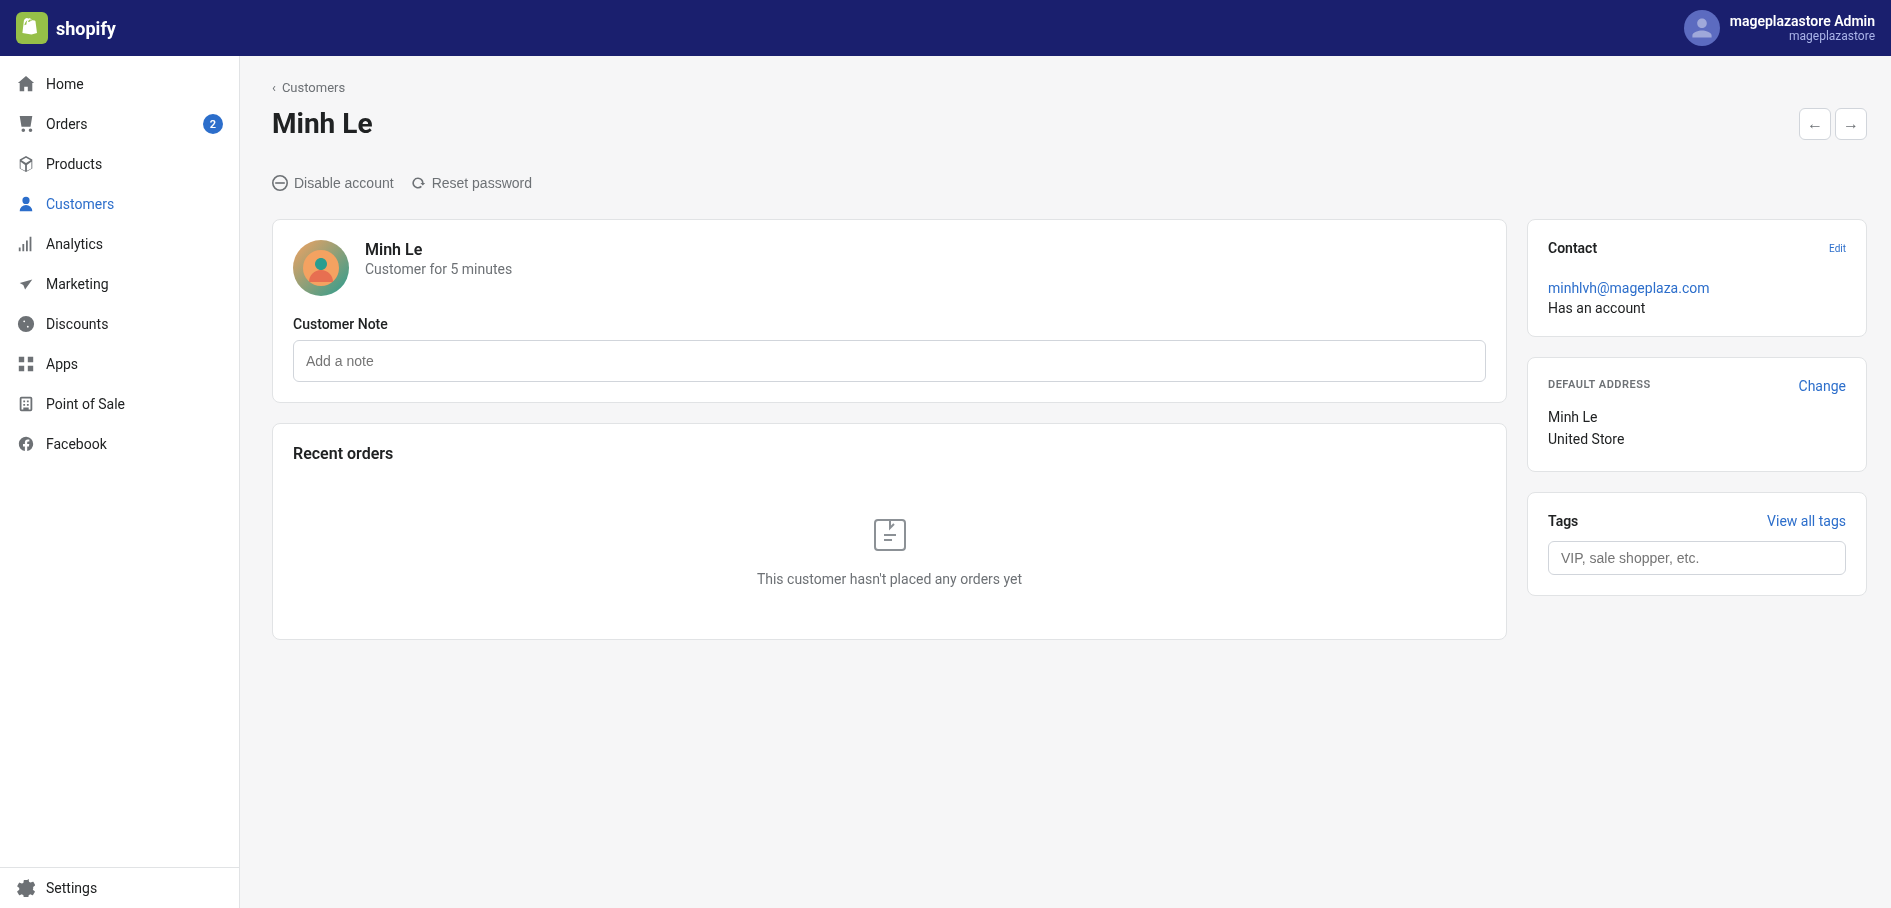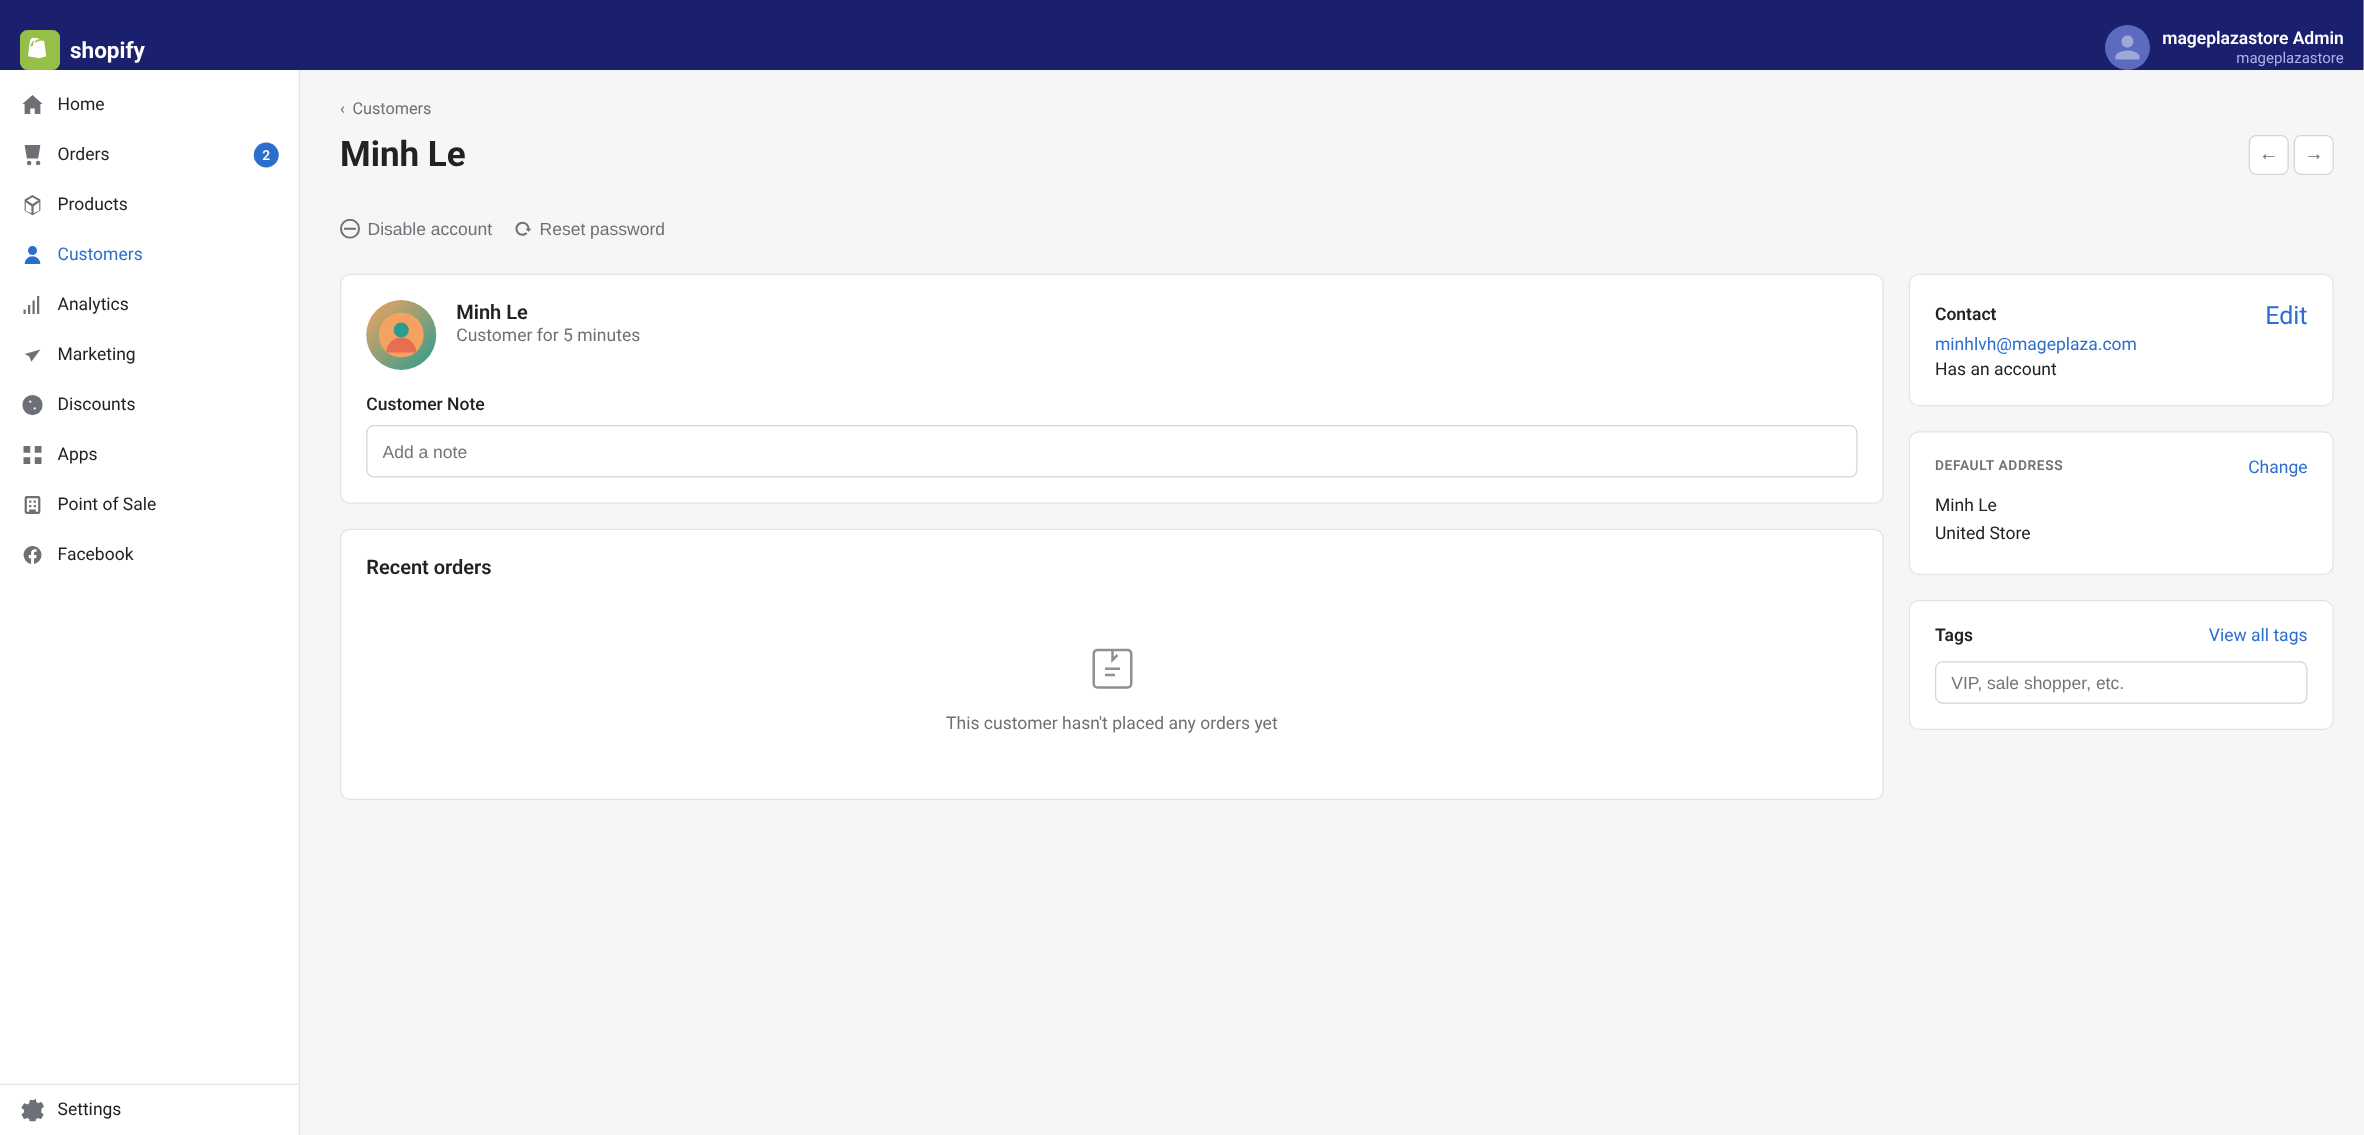--- a/index.html
+++ b/index.html
@@ -3,21 +3,21 @@
   <meta charset="utf-8">
   <style>
     * { box-sizing: border-box; margin: 0; padding: 0; }
     body { font-family: -apple-system, BlinkMacSystemFont, 'Segoe UI', Roboto, sans-serif; background: #f6f6f7; }
 
     
     .top-nav {
       background: #1a1f6e;
       height: 56px;
       display: flex;
-      align-items: flex-end;
+      align-items: center;
       padding: 0 16px;
       gap: 16px;
     }
     .logo-area {
       display: flex;
       align-items: center;
       gap: 8px;
       color: white;
       font-weight: 700;
       font-size: 18px;
@@ -298,24 +298,24 @@
     .empty-text { color: #6d7175; font-size: 14px; }
 
     
     .right-panel {}
 
     
     .contact-card-header {
       display: flex;
       justify-content: space-between;
       align-items: center;
-      margin-bottom: 4px;
+      margin-bottom: 24px;
     }
     .contact-title { font-size: 14px; font-weight: 600; color: #202223; }
-    .edit-link { color: #2c6ecb; font-size: 20px; cursor: pointer; text-decoration: none; }
+    .edit-link { color: #2c6ecb; font-size: 10px; cursor: pointer; text-decoration: none; }
     .contact-email { color: #2c6ecb; font-size: 14px; margin-bottom: 4px; }
     .contact-status { font-size: 14px; color: #202223; }
 
     
     .address-header {
       display: flex;
       justify-content: space-between;
       align-items: flex-start;
       margin-bottom: 12px;
     }

